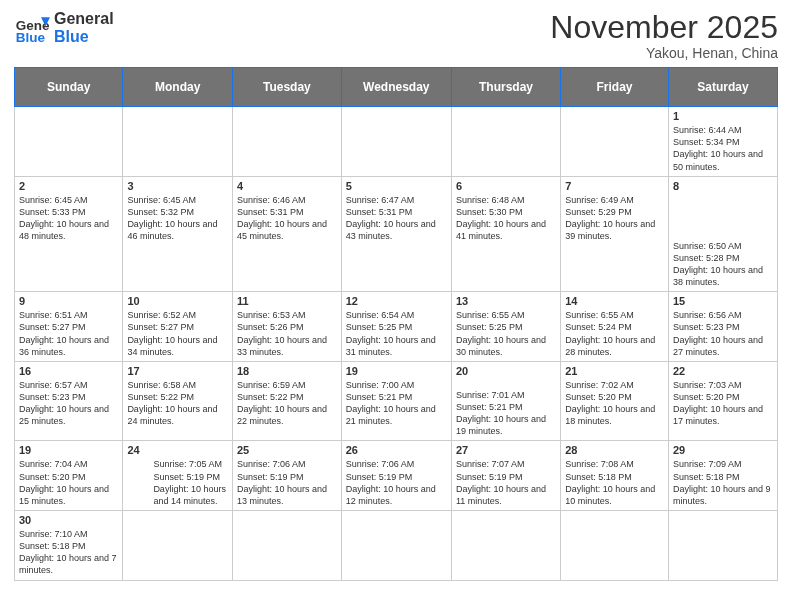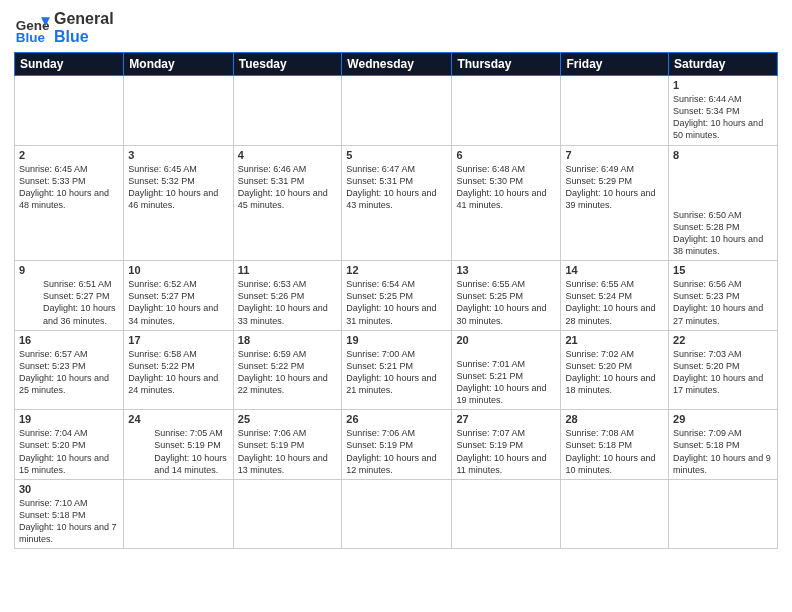--- a/index.html
+++ b/index.html
@@ -43,26 +43,26 @@
     .location {
       font-size: 14px;
       color: #555;
     }
     .calendar {
       width: 100%;
       border-collapse: collapse;
       border: 1px solid #ccc;
     }
     .calendar th {
-      background: #0f172a;
+      background: #737373;
       color: #fff;
       font-size: 12px;
       font-weight: bold;
-      padding: 4px 5px;
-      text-align: left;
+      padding: 12px 5px;
+      text-align: center;
       border: 1px solid #1a73e8;
     }
     .calendar td {
       border: 1px solid #ccc;
       vertical-align: top;
       padding: 3px 4px;
       font-size: 9.5px;
       color: #333;
       width: 113px;
       min-height: 70px;
@@ -96,20 +96,24 @@
         <text x="2" y="22" font-size="15" font-weight="bold" fill="#333">General</text>
         <text x="2" y="36" font-size="15" font-weight="bold" fill="#1a73e8">Blue</text>
 
         <polygon points="30,8 40,8 35,18" fill="#1a73e8"></polygon>
       </svg>
       <div style="display:flex;flex-direction:column;line-height:1.1;">
         <span style="font-size:16px;font-weight:bold;color:#333;">General</span>
         <span style="font-size:16px;font-weight:bold;color:#1a73e8;">Blue</span>
       </div>
     </div>
+    <div class="title-block">
+      <div class="month-title">November 2025</div>
+      <div class="location">Yakou, Henan, China</div>
+    </div>
   </div>
 
   <table class="calendar">
     <thead>
       <tr>
       <th>Sunday</th>
           <th>Monday</th>
           <th>Tuesday</th>
           <th>Wednesday</th>
           <th>Thursday</th>
@@ -172,21 +176,21 @@
           <td>
             <span class="day-num">8</span>
             <div class="day-info" style="white-space: pre-line; margin-top: 48px;">Sunrise: 6:50 AM
 Sunset: 5:28 PM
 Daylight: 10 hours and 38 minutes.</div>
           </td>
         </tr>
         <tr>
           <td>
             <span class="day-num">9</span>
-            <div class="day-info" style="white-space: pre-line; margin-left: 24px;">Sunrise: 6:51 AM
+            <div class="day-info" style="white-space: pre-line;">Sunrise: 6:51 AM
 Sunset: 5:27 PM
 Daylight: 10 hours and 36 minutes.</div>
           </td>
           <td>
             <span class="day-num">10</span>
             <div class="day-info" style="white-space: pre-line;">Sunrise: 6:52 AM
 Sunset: 5:27 PM
 Daylight: 10 hours and 34 minutes.</div>
           </td>
           <td>

